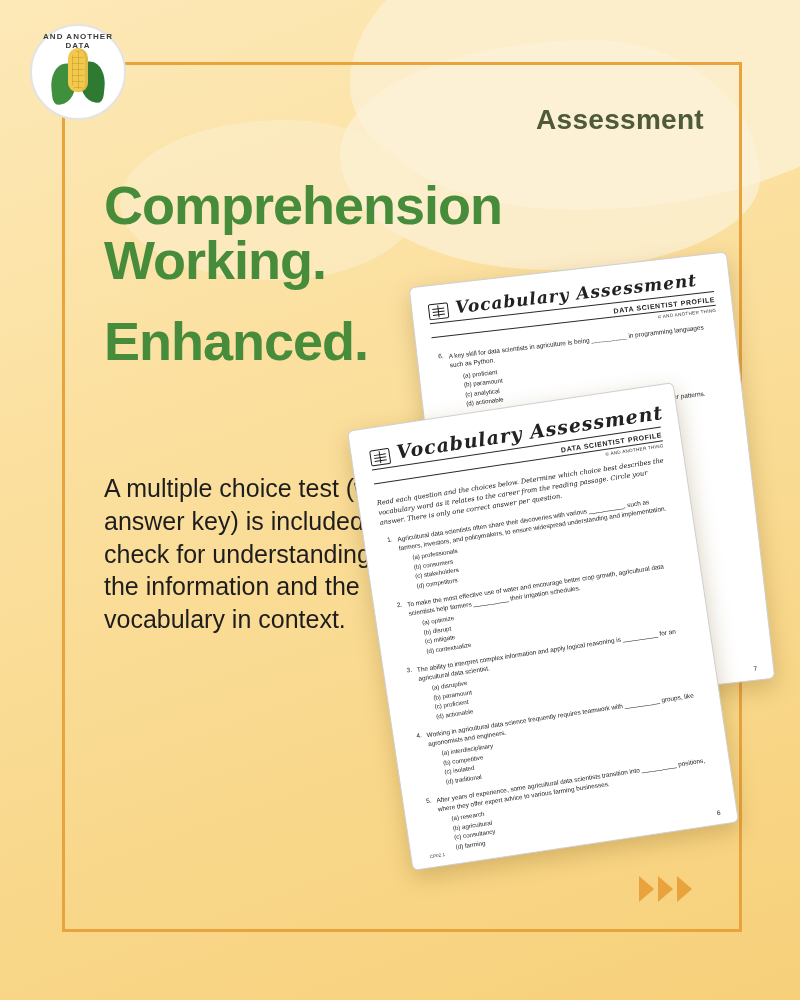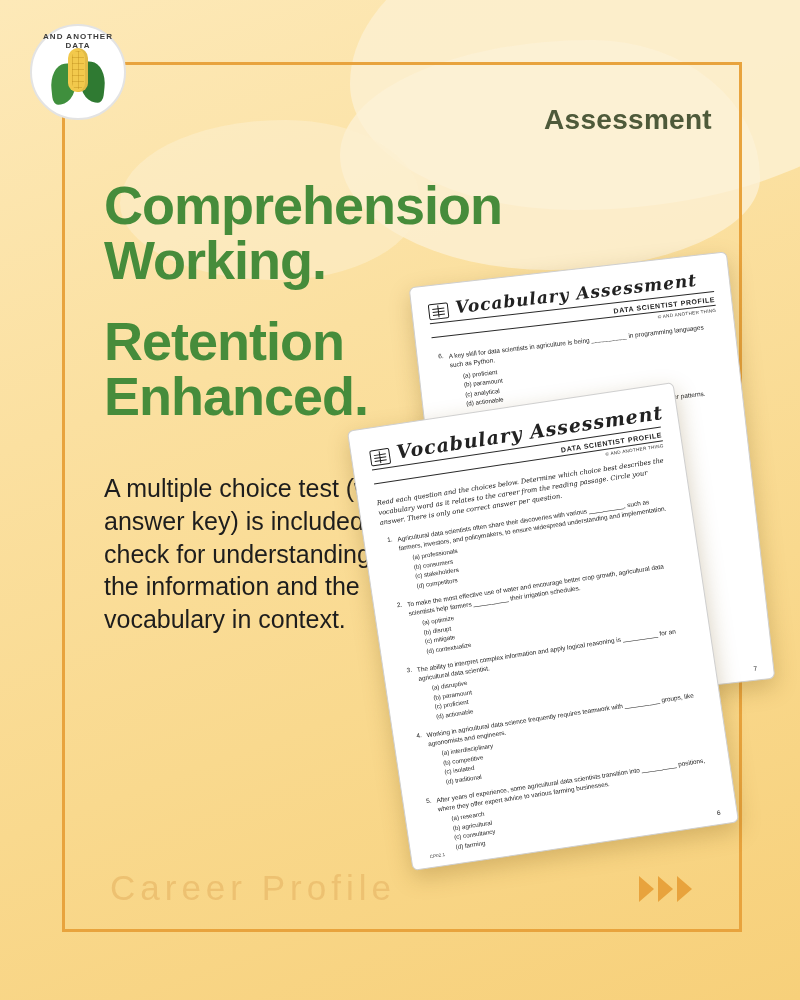--- a/index.html
+++ b/index.html
@@ -107,21 +107,21 @@
   }
   .leaf-r {
     right: 0px; top: 16px;
     border-radius: 10% 60% 20% 70%;
     transform: rotate(6deg);
     background: #2f7a32;
   }
 
   .assessment-label {
     position: absolute;
-    right: 88px; top: 104px;
+    right: 96px; top: 104px;
     font-size: 28px;
     font-weight: 700;
     color: #4e5a3a;
     letter-spacing: .3px;
   }
 
   .headline {
     position: absolute;
     left: 104px; top: 178px;
     width: 520px;
@@ -295,27 +295,25 @@
       </div>
     </div>
   </div>
 
   <div class="assessment-label">Assessment</div>
 
   <div class="headline">
     <span>Comprehension</span>
     <span class="line2">Working.</span>
     <span class="gap"></span>
-    <span class="line2">Retention</span>
     <span class="line2">Enhanced.</span>
   </div>
 
   <div class="body-copy">A multiple choice test (with answer key) is included to check for understanding of the information and the vocabulary in context.</div>
 
-  <div class="career-profile">Career Profile</div>
   <div class="chevrons">
     <span class="chev"></span>
     <span class="chev"></span>
     <span class="chev"></span>
   </div>
 
   <div class="sheet sheet-back">
     <div class="sheet-head">
       <span class="book-icon"></span>
       <span class="sheet-title">Vocabulary Assessment</span>

